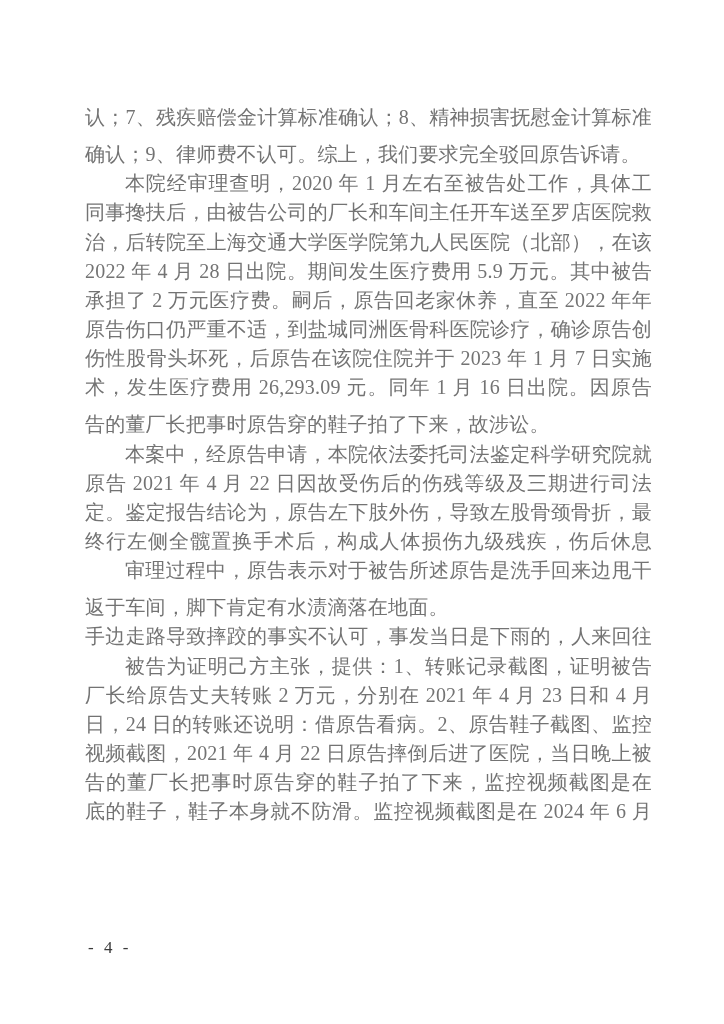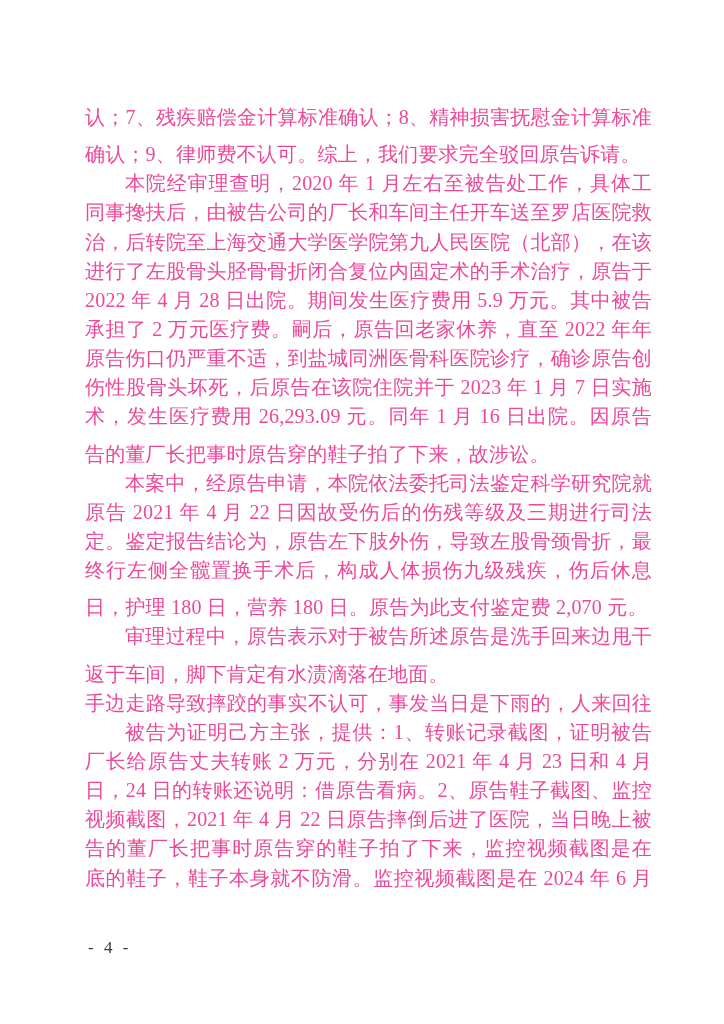--- a/index.html
+++ b/index.html
@@ -18,21 +18,21 @@
   .text-block {
     position: absolute;
     left: 85px;
     top: 103px;
     width: 567px;
   }
   .line {
     height: 29.15px;
     line-height: 29.15px;
     font-size: 20px;
-    color: #ec4899;
+    color: #737373;
     text-align: justify;
     text-align-last: justify;
     overflow: hidden;
     white-space: normal;
     letter-spacing: 0.2px;
   }
   .line.indent {
     text-indent: 40px;
   }
   .line.para-end {
@@ -52,32 +52,30 @@
 </head>
 <body>
 
 <div class="page">
   <div class="text-block">
       <div class="line">认；7、残疾赔偿金计算标准确认；8、精神损害抚慰金计算标准</div>
       <div class="line para-end">确认；9、律师费不认可。综上，我们要求完全驳回原告诉请。</div>
       <div class="line indent">本院经审理查明，2020 年 1 月左右至被告处工作，具体工作</div>
       <div class="line">同事搀扶后，由被告公司的厂长和车间主任开车送至罗店医院救</div>
       <div class="line">治，后转院至上海交通大学医学院第九人民医院（北部），在该院</div>
-      <div class="line">进行了左股骨头胫骨骨折闭合复位内固定术的手术治疗，原告于</div>
       <div class="line">2022 年 4 月 28 日出院。期间发生医疗费用 5.9 万元。其中被告</div>
       <div class="line">承担了 2 万元医疗费。嗣后，原告回老家休养，直至 2022 年年底</div>
       <div class="line">原告伤口仍严重不适，到盐城同洲医骨科医院诊疗，确诊原告创</div>
       <div class="line">伤性股骨头坏死，后原告在该院住院并于 2023 年 1 月 7 日实施手</div>
       <div class="line">术，发生医疗费用 26,293.09 元。同年 1 月 16 日出院。因原告与</div>
       <div class="line para-end">告的董厂长把事时原告穿的鞋子拍了下来，故涉讼。</div>
       <div class="line indent">本案中，经原告申请，本院依法委托司法鉴定科学研究院就</div>
       <div class="line">原告 2021 年 4 月 22 日因故受伤后的伤残等级及三期进行司法鉴</div>
       <div class="line">定。鉴定报告结论为，原告左下肢外伤，导致左股骨颈骨折，最</div>
       <div class="line">终行左侧全髋置换手术后，构成人体损伤九级残疾，伤后休息 360</div>
-      <div class="line para-end">日，护理 180 日，营养 180 日。原告为此支付鉴定费 2,070 元。</div>
       <div class="line indent">审理过程中，原告表示对于被告所述原告是洗手回来边甩干</div>
       <div class="line para-end">返于车间，脚下肯定有水渍滴落在地面。</div>
       <div class="line">手边走路导致摔跤的事实不认可，事发当日是下雨的，人来回往</div>
       <div class="line indent">被告为证明己方主张，提供：1、转账记录截图，证明被告董</div>
       <div class="line">厂长给原告丈夫转账 2 万元，分别在 2021 年 4 月 23 日和 4 月 24</div>
       <div class="line">日，24 日的转账还说明：借原告看病。2、原告鞋子截图、监控</div>
       <div class="line">视频截图，2021 年 4 月 22 日原告摔倒后进了医院，当日晚上被</div>
       <div class="line">告的董厂长把事时原告穿的鞋子拍了下来，监控视频截图是在</div>
       <div class="line">底的鞋子，鞋子本身就不防滑。监控视频截图是在 2024 年 6 月 4</div>
     </div>

